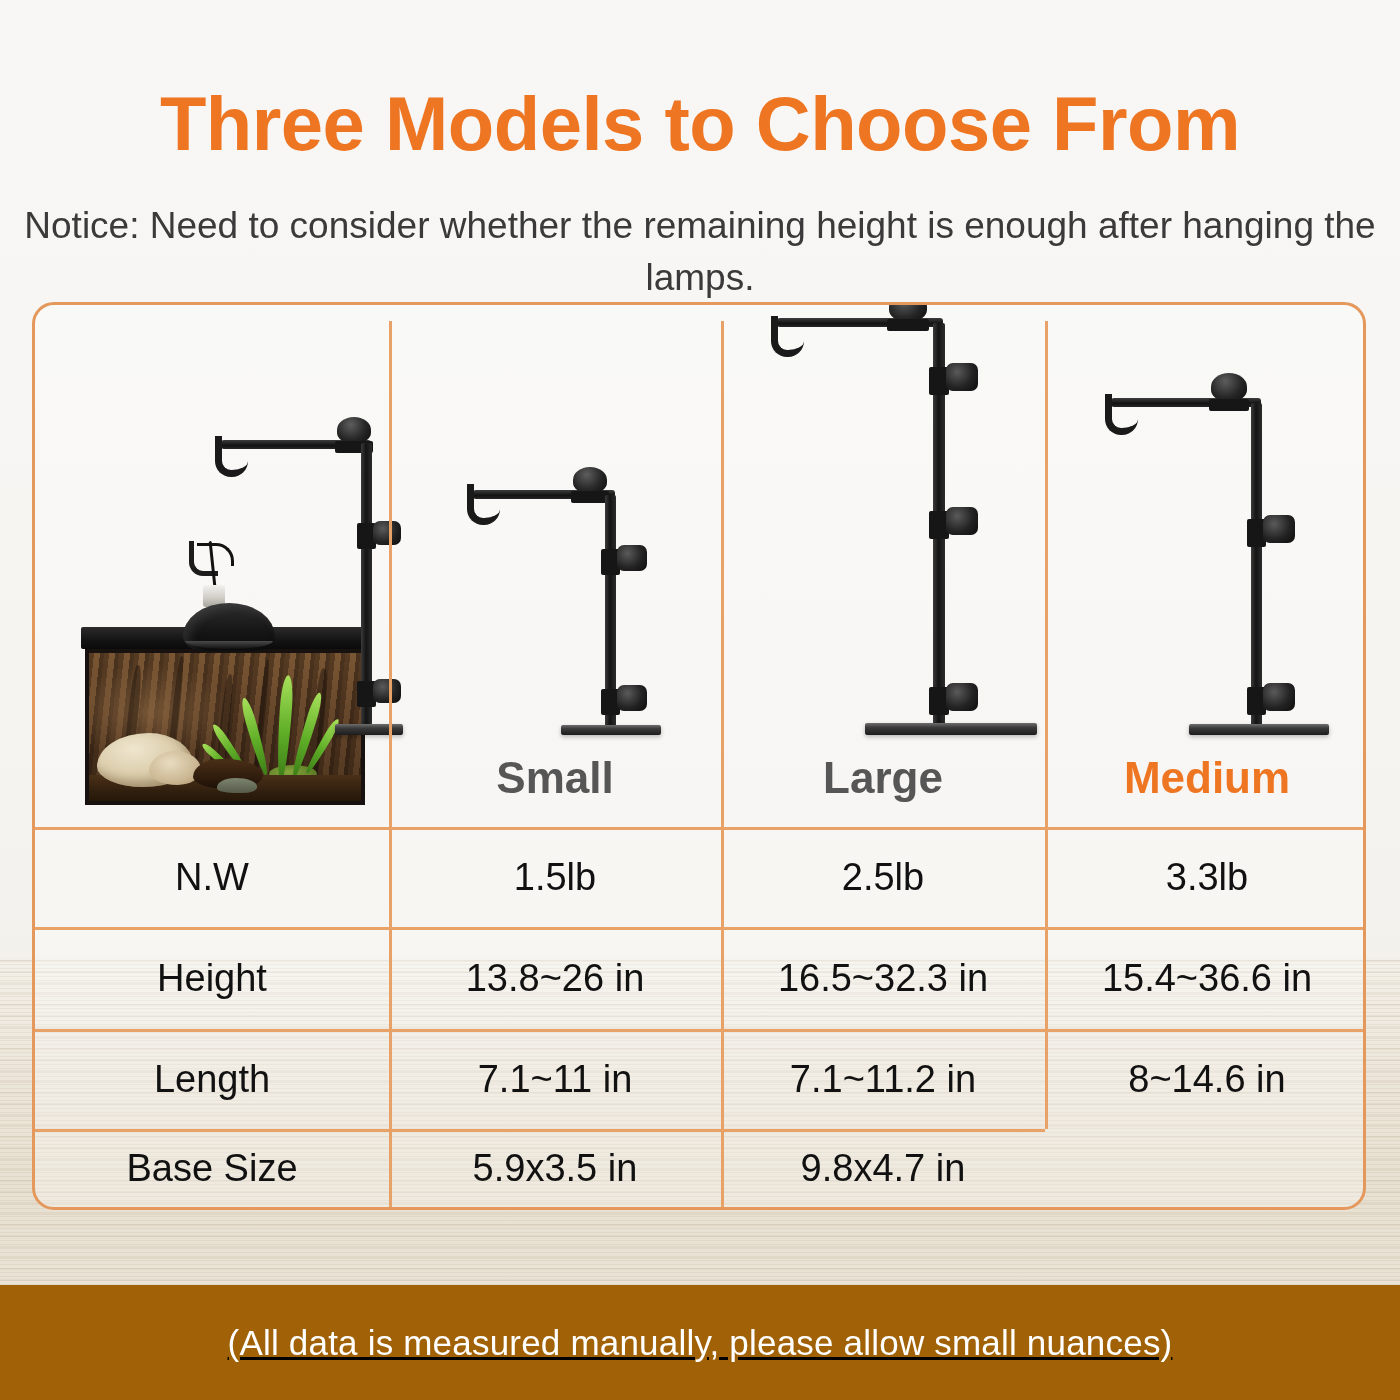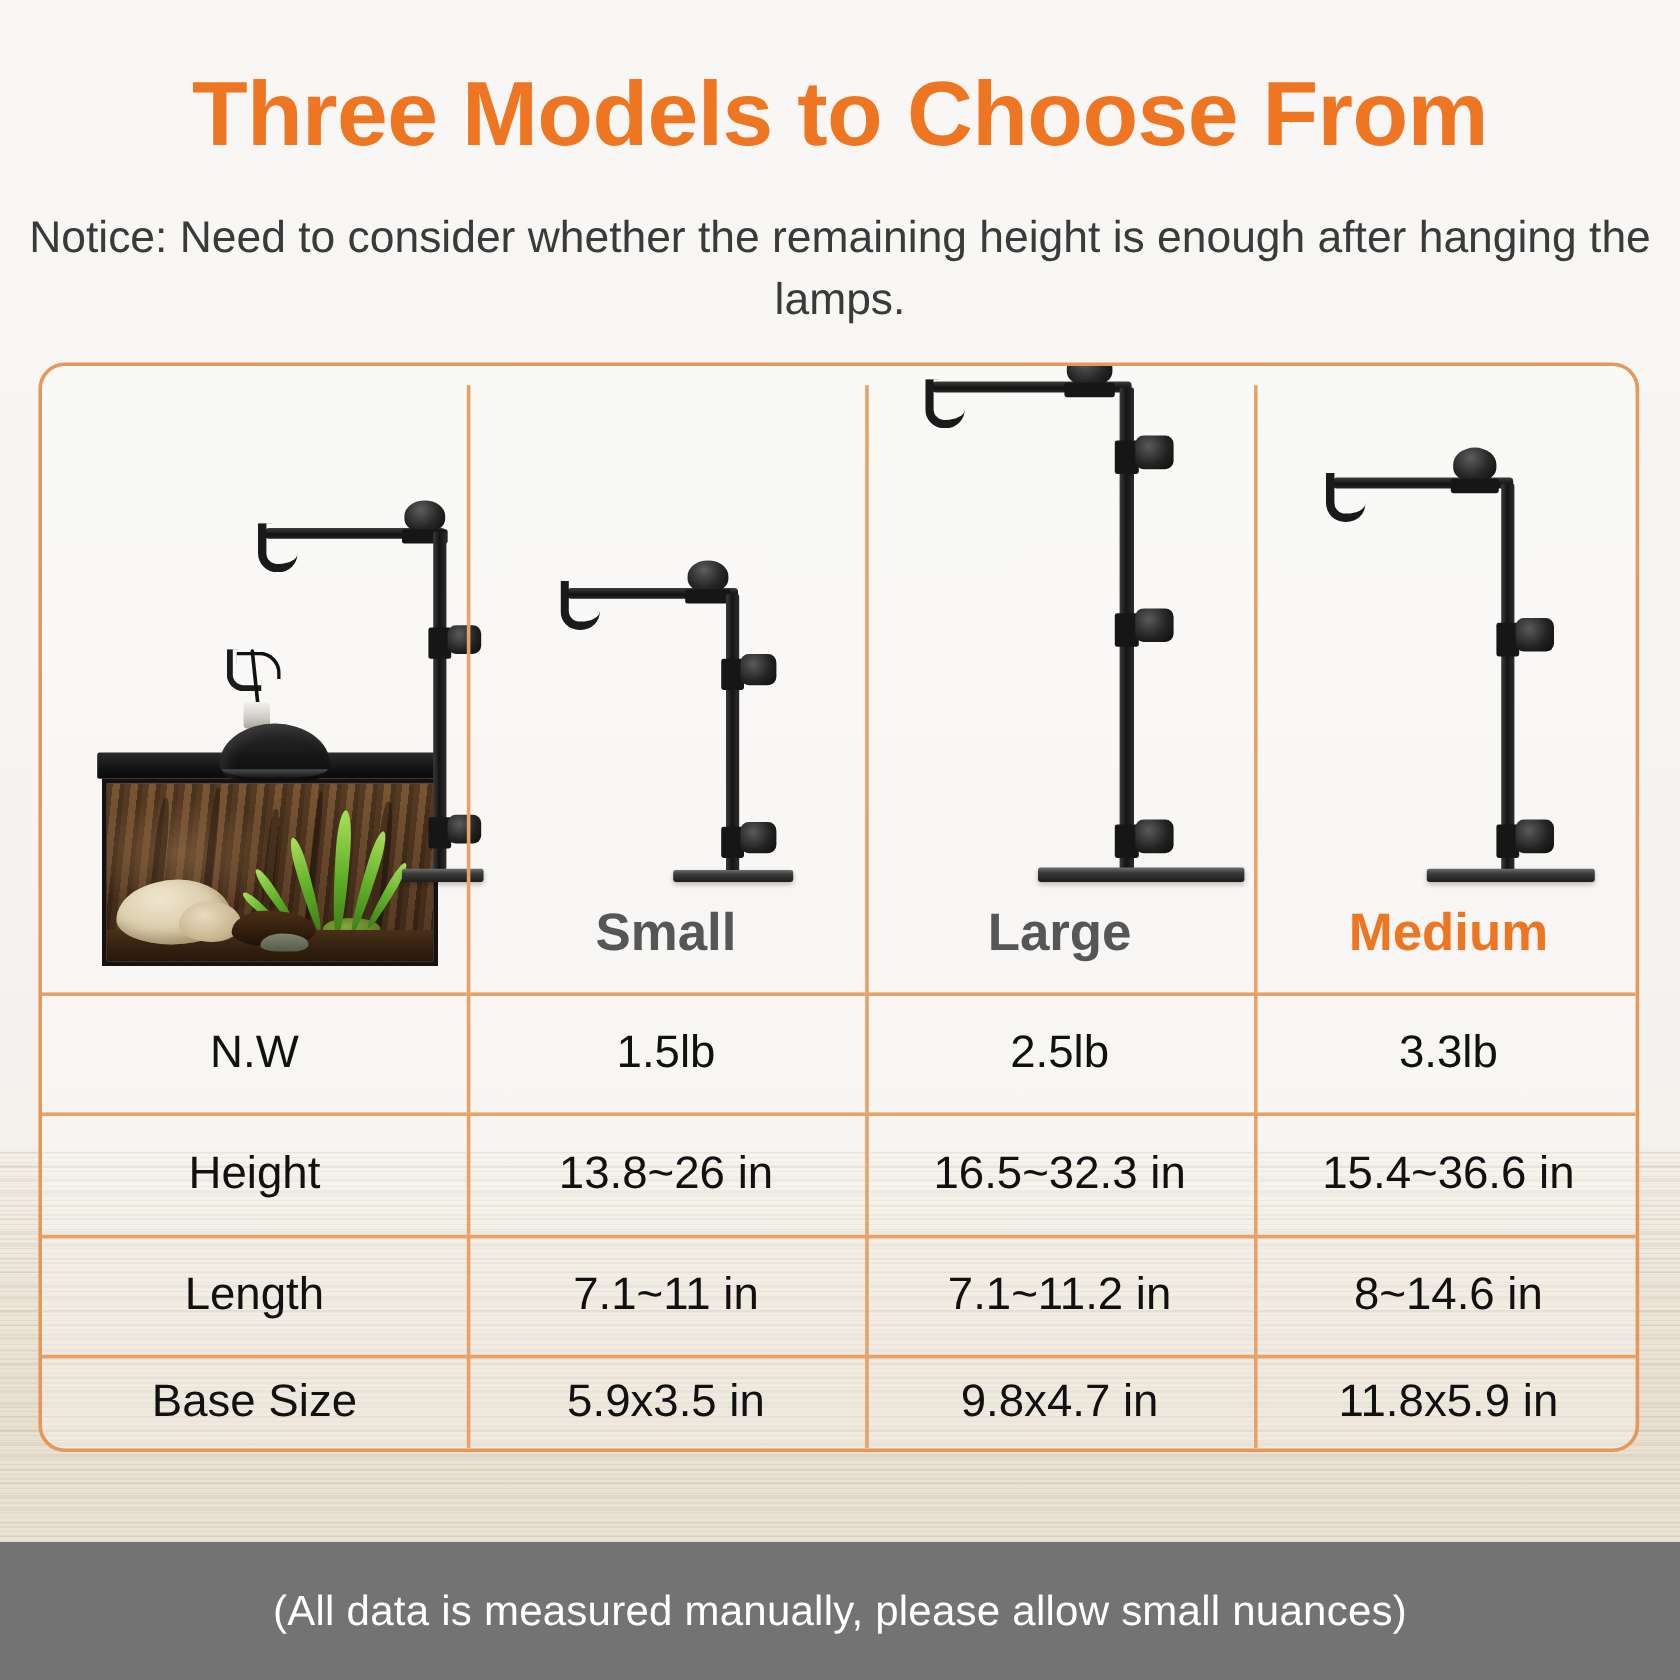--- a/index.html
+++ b/index.html
@@ -44,21 +44,21 @@
   }
 
   
   #header {
     position: absolute;
     left: 0; top: 0; width: 1400px;
     text-align: center;
   }
   #title {
     margin: 0;
-    padding-top: 56px;
+    padding-top: 84px;
     font-size: 76px;
     font-weight: bold;
     letter-spacing: -0.5px;
     color: #ee7623;
     line-height: 1.05;
   }
   #subtitle {
     margin: 16px;
     padding-top: 20px;
     font-size: 37px;
@@ -294,24 +294,25 @@
     left: 6px; top: 0; width: 24px; height: 30px;
     border: 5px solid #1c1c1c;
     border-top: none; border-right: none;
     border-bottom-left-radius: 14px;
   }
 
   
   #footer {
     position: absolute;
     left: 0; top: 1285px; width: 1400px; height: 115px;
-    background: #737373;
+    background: #a16207;
     display: flex;
     align-items: center;
     justify-content: center;
+    text-decoration: underline;
   }
   #footer-text {
     color: #ffffff;
     font-size: 35px;
     letter-spacing: 0.2px;
   }
 </style>
 </head>
 <body>
 
@@ -446,20 +447,19 @@
     <div class="cell rowline vline">15.4~36.6 in</div>
 
     <div class="cell rowline">Length</div>
     <div class="cell rowline vline">7.1~11 in</div>
     <div class="cell rowline vline">7.1~11.2 in</div>
     <div class="cell rowline vline">8~14.6 in</div>
 
     <div class="cell rowline">Base Size</div>
     <div class="cell rowline vline">5.9x3.5 in</div>
     <div class="cell rowline vline">9.8x4.7 in</div>
-    <div class="cell rowline vline">11.8x5.9 in</div>
 
   </div>
 </div>
 
 <div id="footer">
   <span id="footer-text">(All data is measured manually, please allow small nuances)</span>
 </div>
 
 </body></html>

